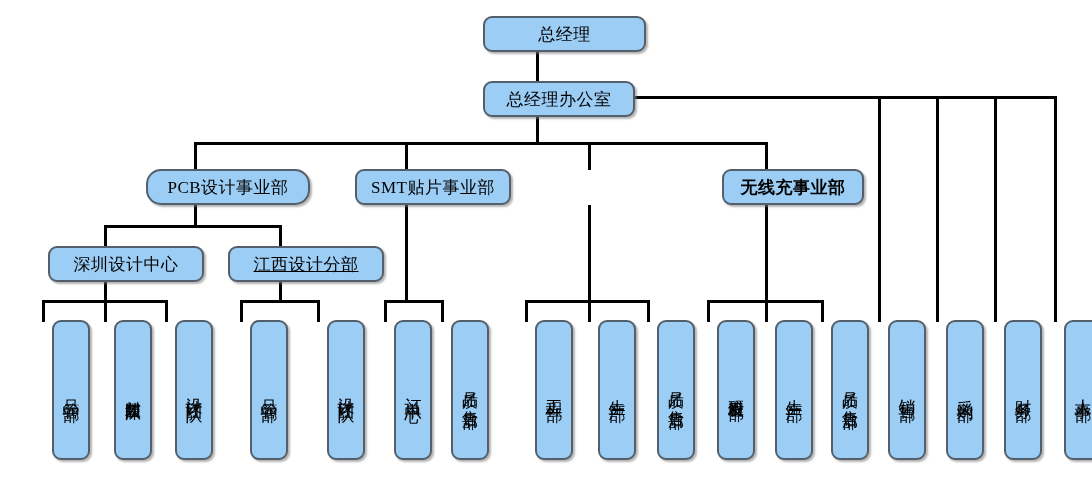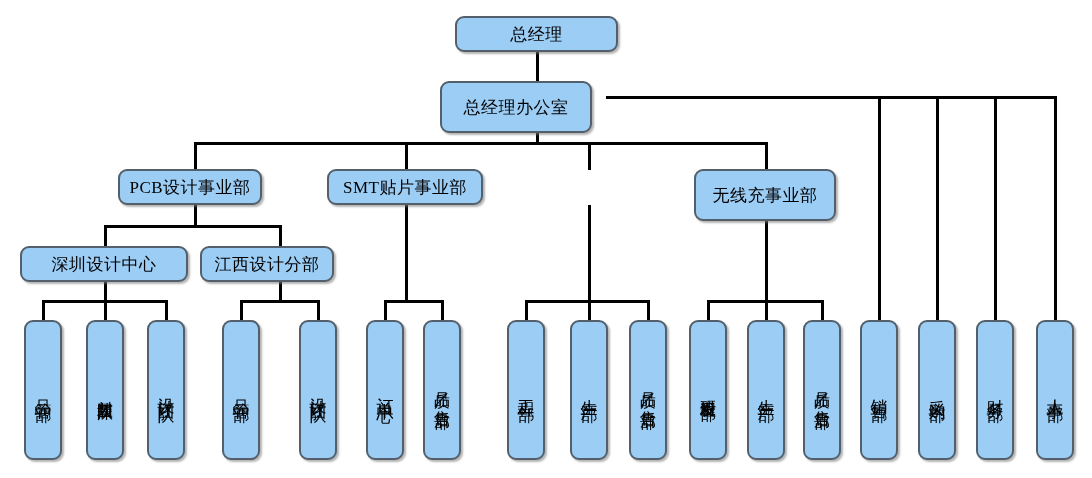--- a/index.html
+++ b/index.html
@@ -33,20 +33,21 @@
     box-sizing: border-box;
     background: #9ccdf5;
     border: 2px solid #53606b;
     border-radius: 9px;
     box-shadow: 2px 2px 2px rgba(120,120,120,0.55);
     display: flex;
     align-items: center;
     justify-content: center;
     color: #000000;
     text-align: center;
+    margin-left: 28px;
   }
   .node.horiz {
     font-size: 17px;
     letter-spacing: 0.5px;
     white-space: nowrap;
     padding: 0 6px;
   }
   
   .node.vert {
     writing-mode: vertical-rl;
@@ -115,42 +116,42 @@
   <div class="line line-v" style="left:765px; top:205px; height:97px;"></div>
   <div class="line line-h" style="left:707px; top:300px; width:117px;"></div>
   <div class="line line-v" style="left:707px; top:300px; height:22px;"></div>
   <div class="line line-v" style="left:765px; top:300px; height:22px;"></div>
   <div class="line line-v" style="left:821px; top:300px; height:22px;"></div>
 
   <div class="node horiz" style="left:455px; top:16px; width:163px; height:36px;">
     <span>总经理</span>
   </div>
 
-  <div class="node horiz" style="left:440px; top:81px; width:152px; height:52px;">
+  <div class="node horiz" style="left:455px; top:81px; width:152px; height:36px;">
     <span>总经理办公室</span>
   </div>
 
-  <div class="node horiz" style="left:118px; top:169px; width:144px; height:36px;">
+  <div class="node horiz" style="left:118px; top:169px; width:164px; height:36px;border-radius:15px;">
     <span>PCB设计事业部</span>
   </div>
 
   <div class="node horiz" style="left:327px; top:169px; width:156px; height:36px;">
     <span>SMT贴片事业部</span>
   </div>
 
 
-  <div class="node horiz" style="left:694px; top:169px; width:142px; height:52px;">
+  <div class="node horiz" style="left:694px; top:169px; width:142px; height:36px;font-weight:bold;">
     <span>无线充事业部</span>
   </div>
 
-  <div class="node horiz" style="left:20px; top:246px; width:168px; height:36px;justify-content:center;">
+  <div class="node horiz" style="left:20px; top:246px; width:156px; height:36px;justify-content:center;">
     <span>深圳设计中心</span>
   </div>
 
-  <div class="node horiz" style="left:200px; top:246px; width:134px; height:36px;">
+  <div class="node horiz" style="left:200px; top:246px; width:156px; height:36px;text-decoration:underline;">
     <span>江西设计分部</span>
   </div>
 
   <div class="node vert" style="left:24px; top:320px; width:38px; height:140px;">
     <span class="vtext">品管部</span>
   </div>
 
   <div class="node vert tall" style="left:86px; top:320px; width:38px; height:140px;">
     <span class="vtext">封装库团队</span>
   </div>

